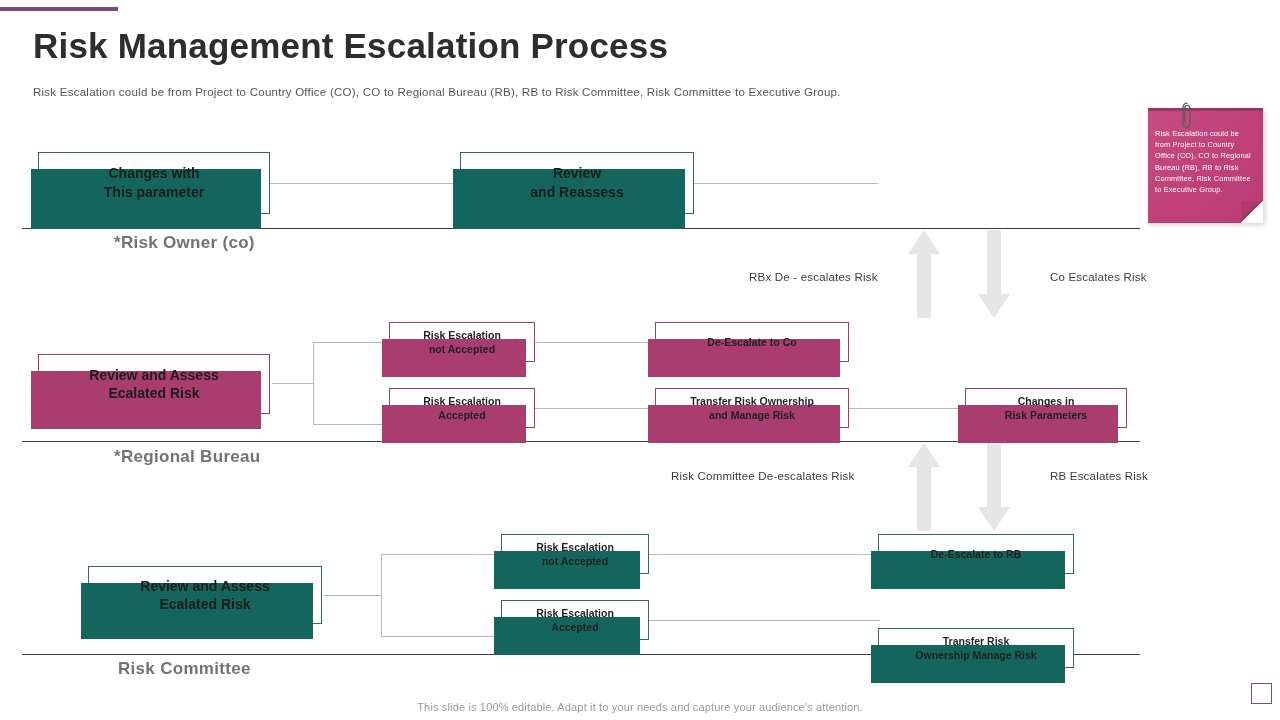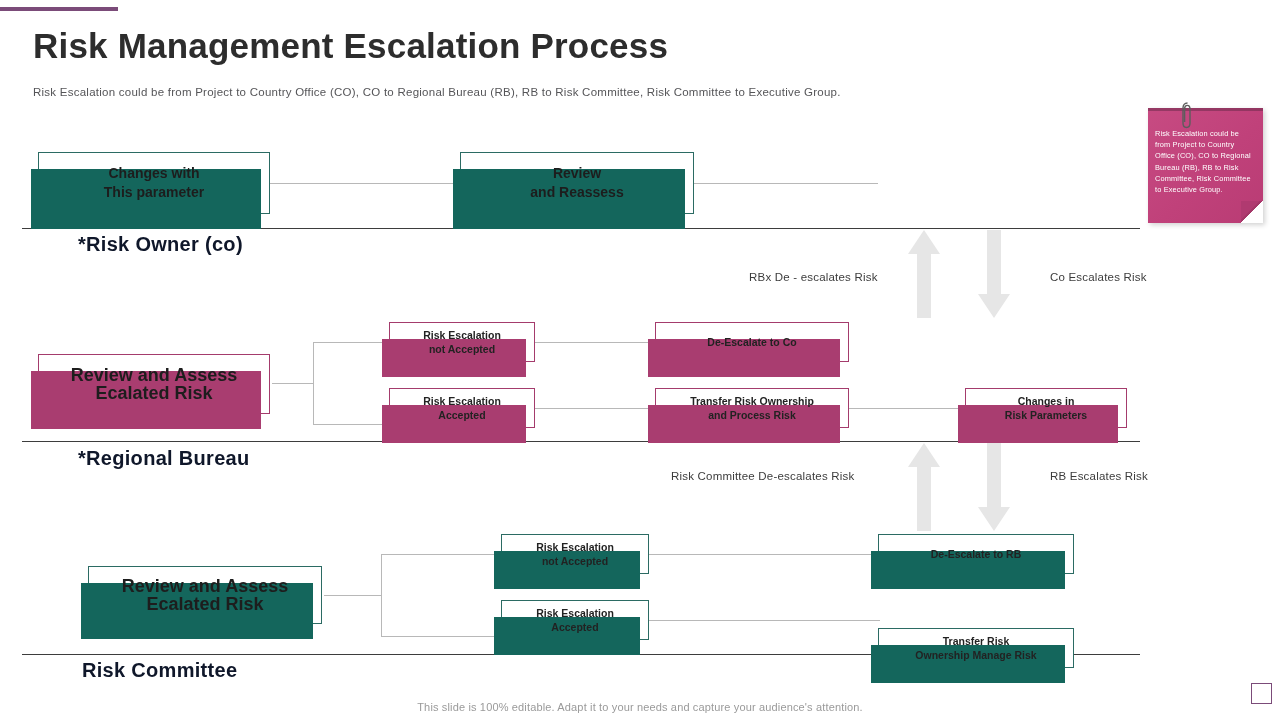--- a/index.html
+++ b/index.html
@@ -83,25 +83,26 @@
   }
 
   
   .lane-rule {
     position: absolute;
     height: 1px;
     background: #3d3d3d;
   }
   .lane-label {
     position: absolute;
-    font-size: 20px;
+    font-size: 17px;
     font-weight: 700;
-    color: #0f172a;
+    color: #737373;
     letter-spacing: 0.3px;
     white-space: nowrap;
+    margin-left: 36px;
   }
 
   
   .pbox {
     position: absolute;
     background: #ffffff;
     box-sizing: border-box;
     display: flex;
     align-items: center;
     justify-content: center;
@@ -130,21 +131,21 @@
   }
   .pbox.green::before { background: #14665c; }
 
   
   .pbox.pink {
     border: 1px solid #a43b6c;
   }
   .pbox.pink::before { background: #a93d70; }
 
   .tier1 { font-size: 14px; font-weight: 700; color: #1d1d1d; line-height: 19px; }
-  .tier2 { font-size: 18px; font-weight: 700; color: #1d1d1d; line-height: 18px; }
+  .tier2 { font-size: 14px; font-weight: 700; color: #1d1d1d; line-height: 18px; }
   .tier3 { font-size: 10.5px; font-weight: 700; color: #222222; line-height: 14px; }
 
   
   .conn {
     position: absolute;
     background: #b8b8b8;
     z-index: 1;
   }
   .conn.h { height: 1px; }
   .conn.v { width: 1px; }
@@ -247,21 +248,21 @@
 
   <div class="pbox pink tier3" style="left:655px; top:322px; width:194px; height:40px;justify-content:center;">
     <div class="pbox-label">
       <span>De-Escalate to Co</span>
     </div>
   </div>
 
   <div class="pbox pink tier3" style="left:655px; top:388px; width:194px; height:40px;">
     <div class="pbox-label">
       <span>Transfer Risk Ownership</span><br>
-      <span>and Process Risk</span>
+      <span>and Manage Risk</span>
     </div>
   </div>
 
   <div class="pbox pink tier3" style="left:965px; top:388px; width:162px; height:40px;">
     <div class="pbox-label">
       <span>Changes in</span><br>
       <span>Risk Parameters</span>
     </div>
   </div>
 

